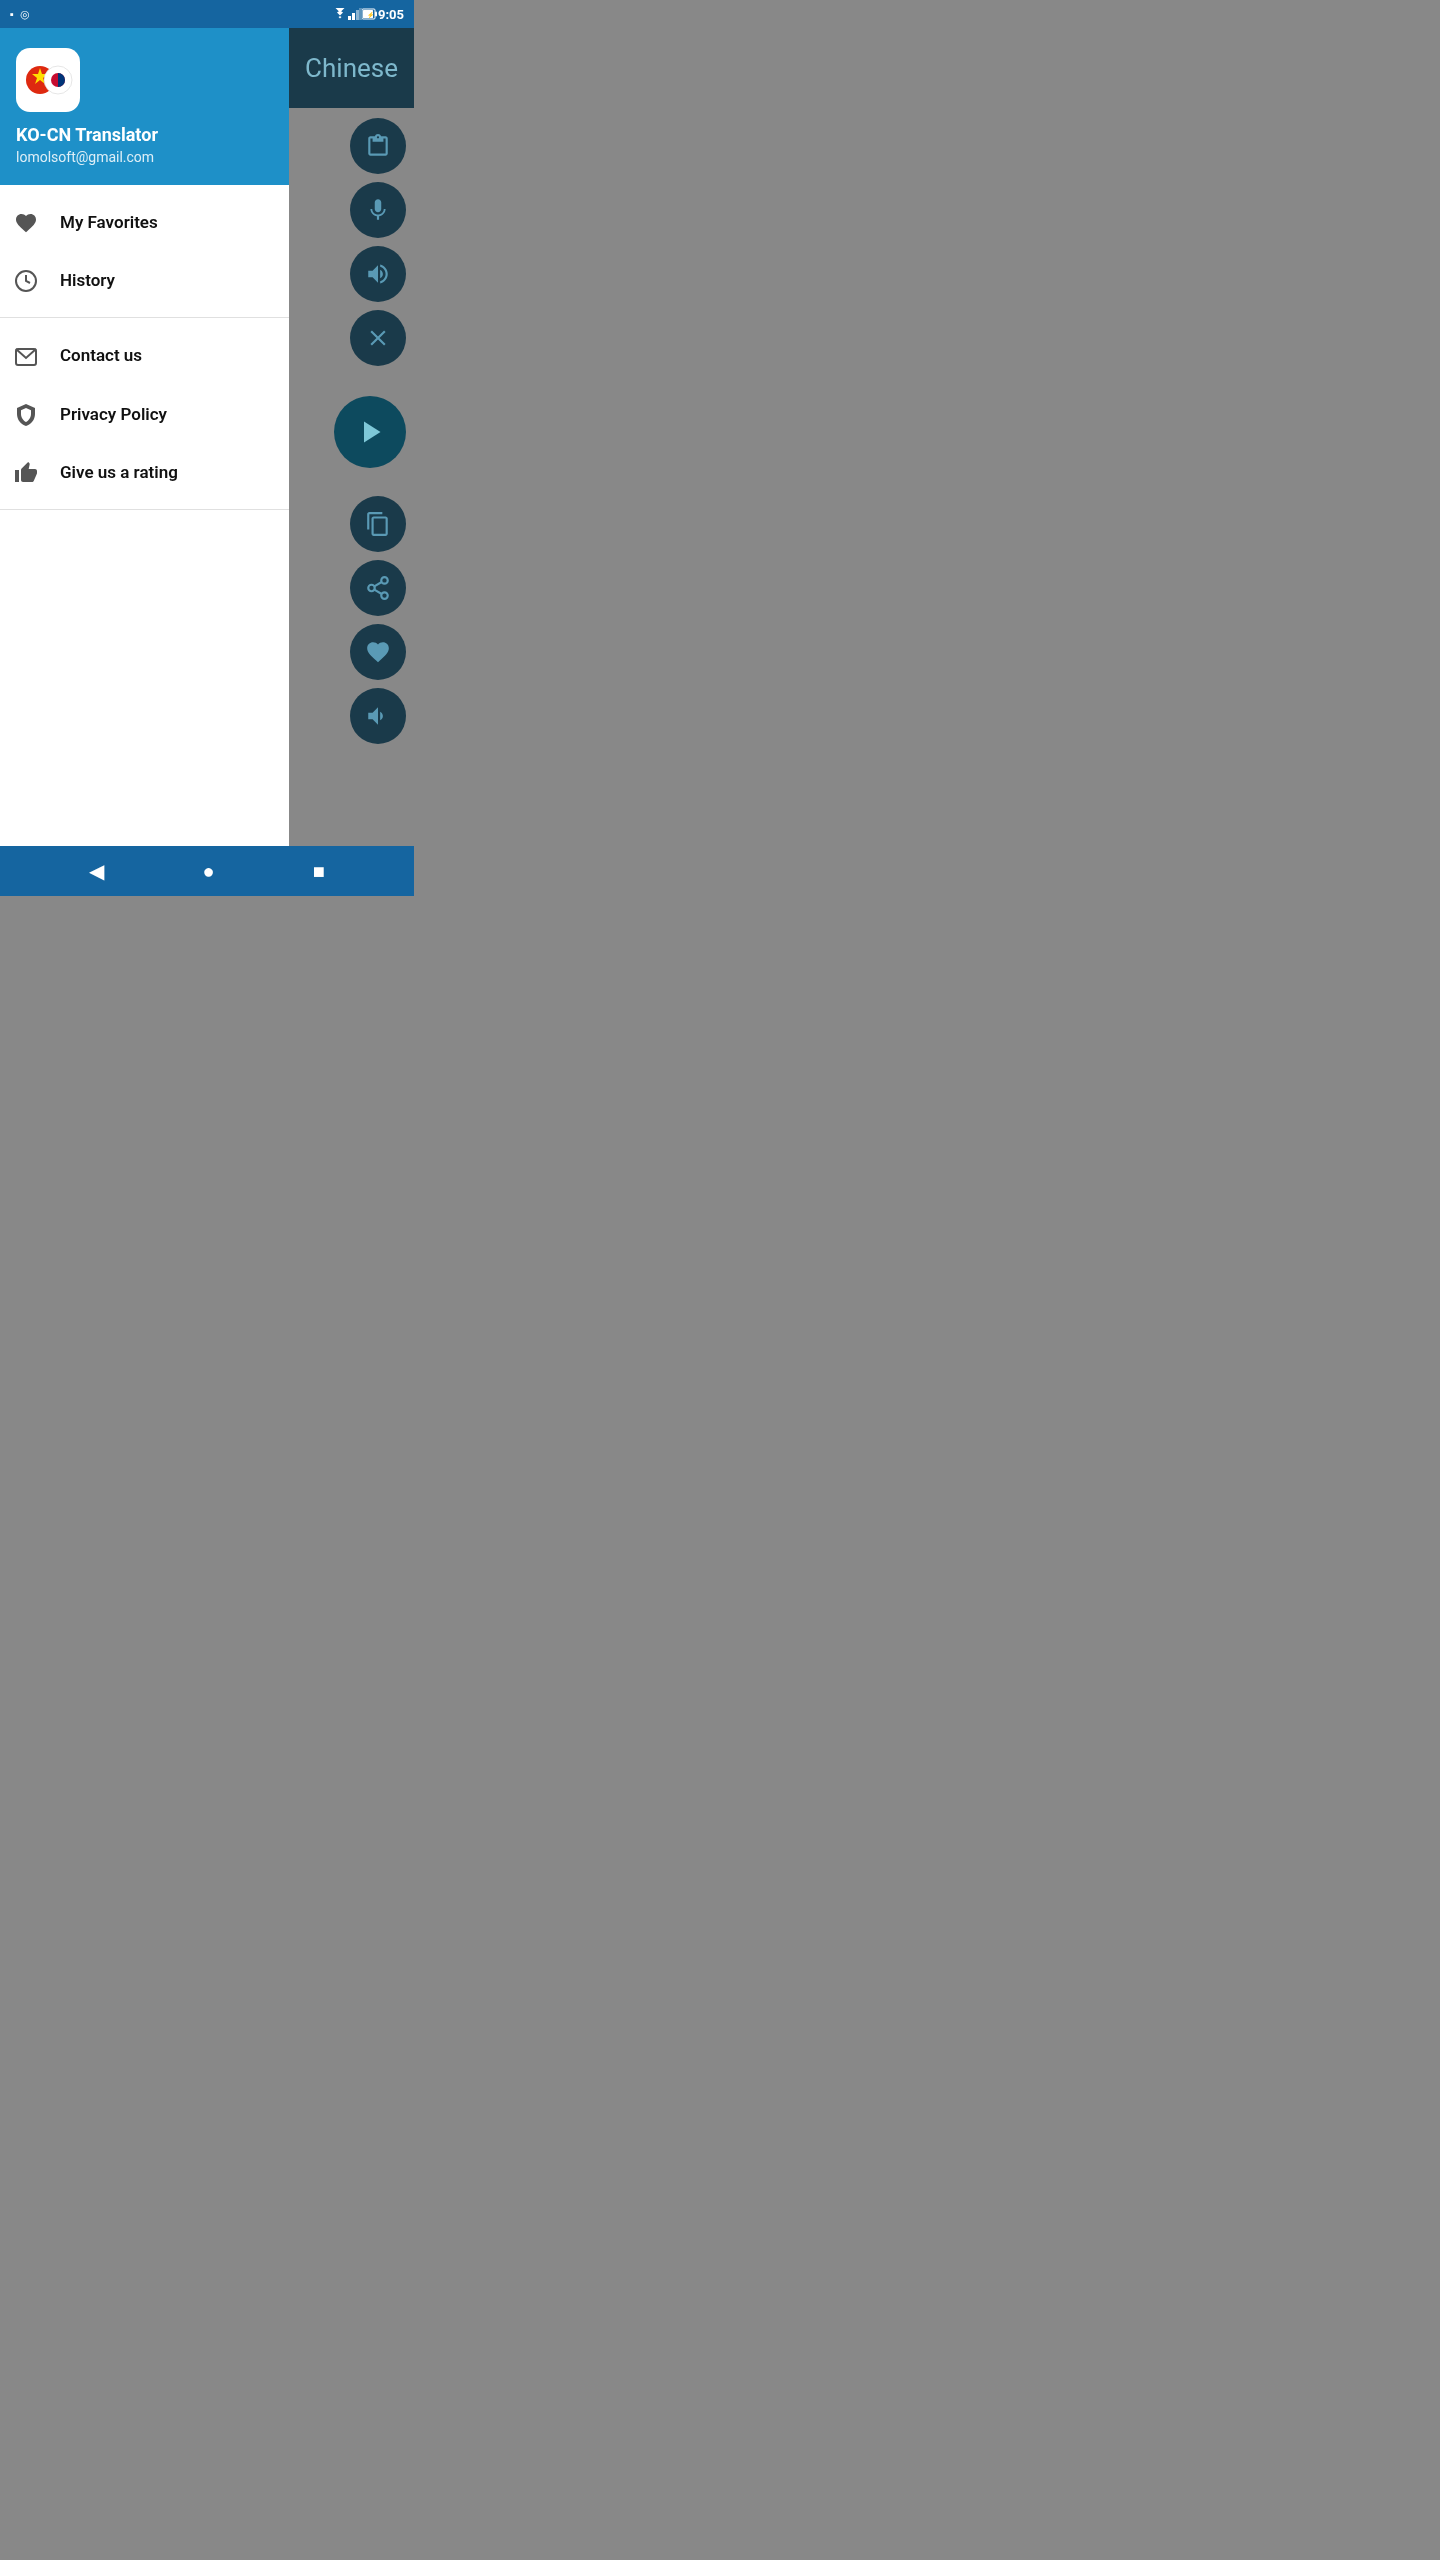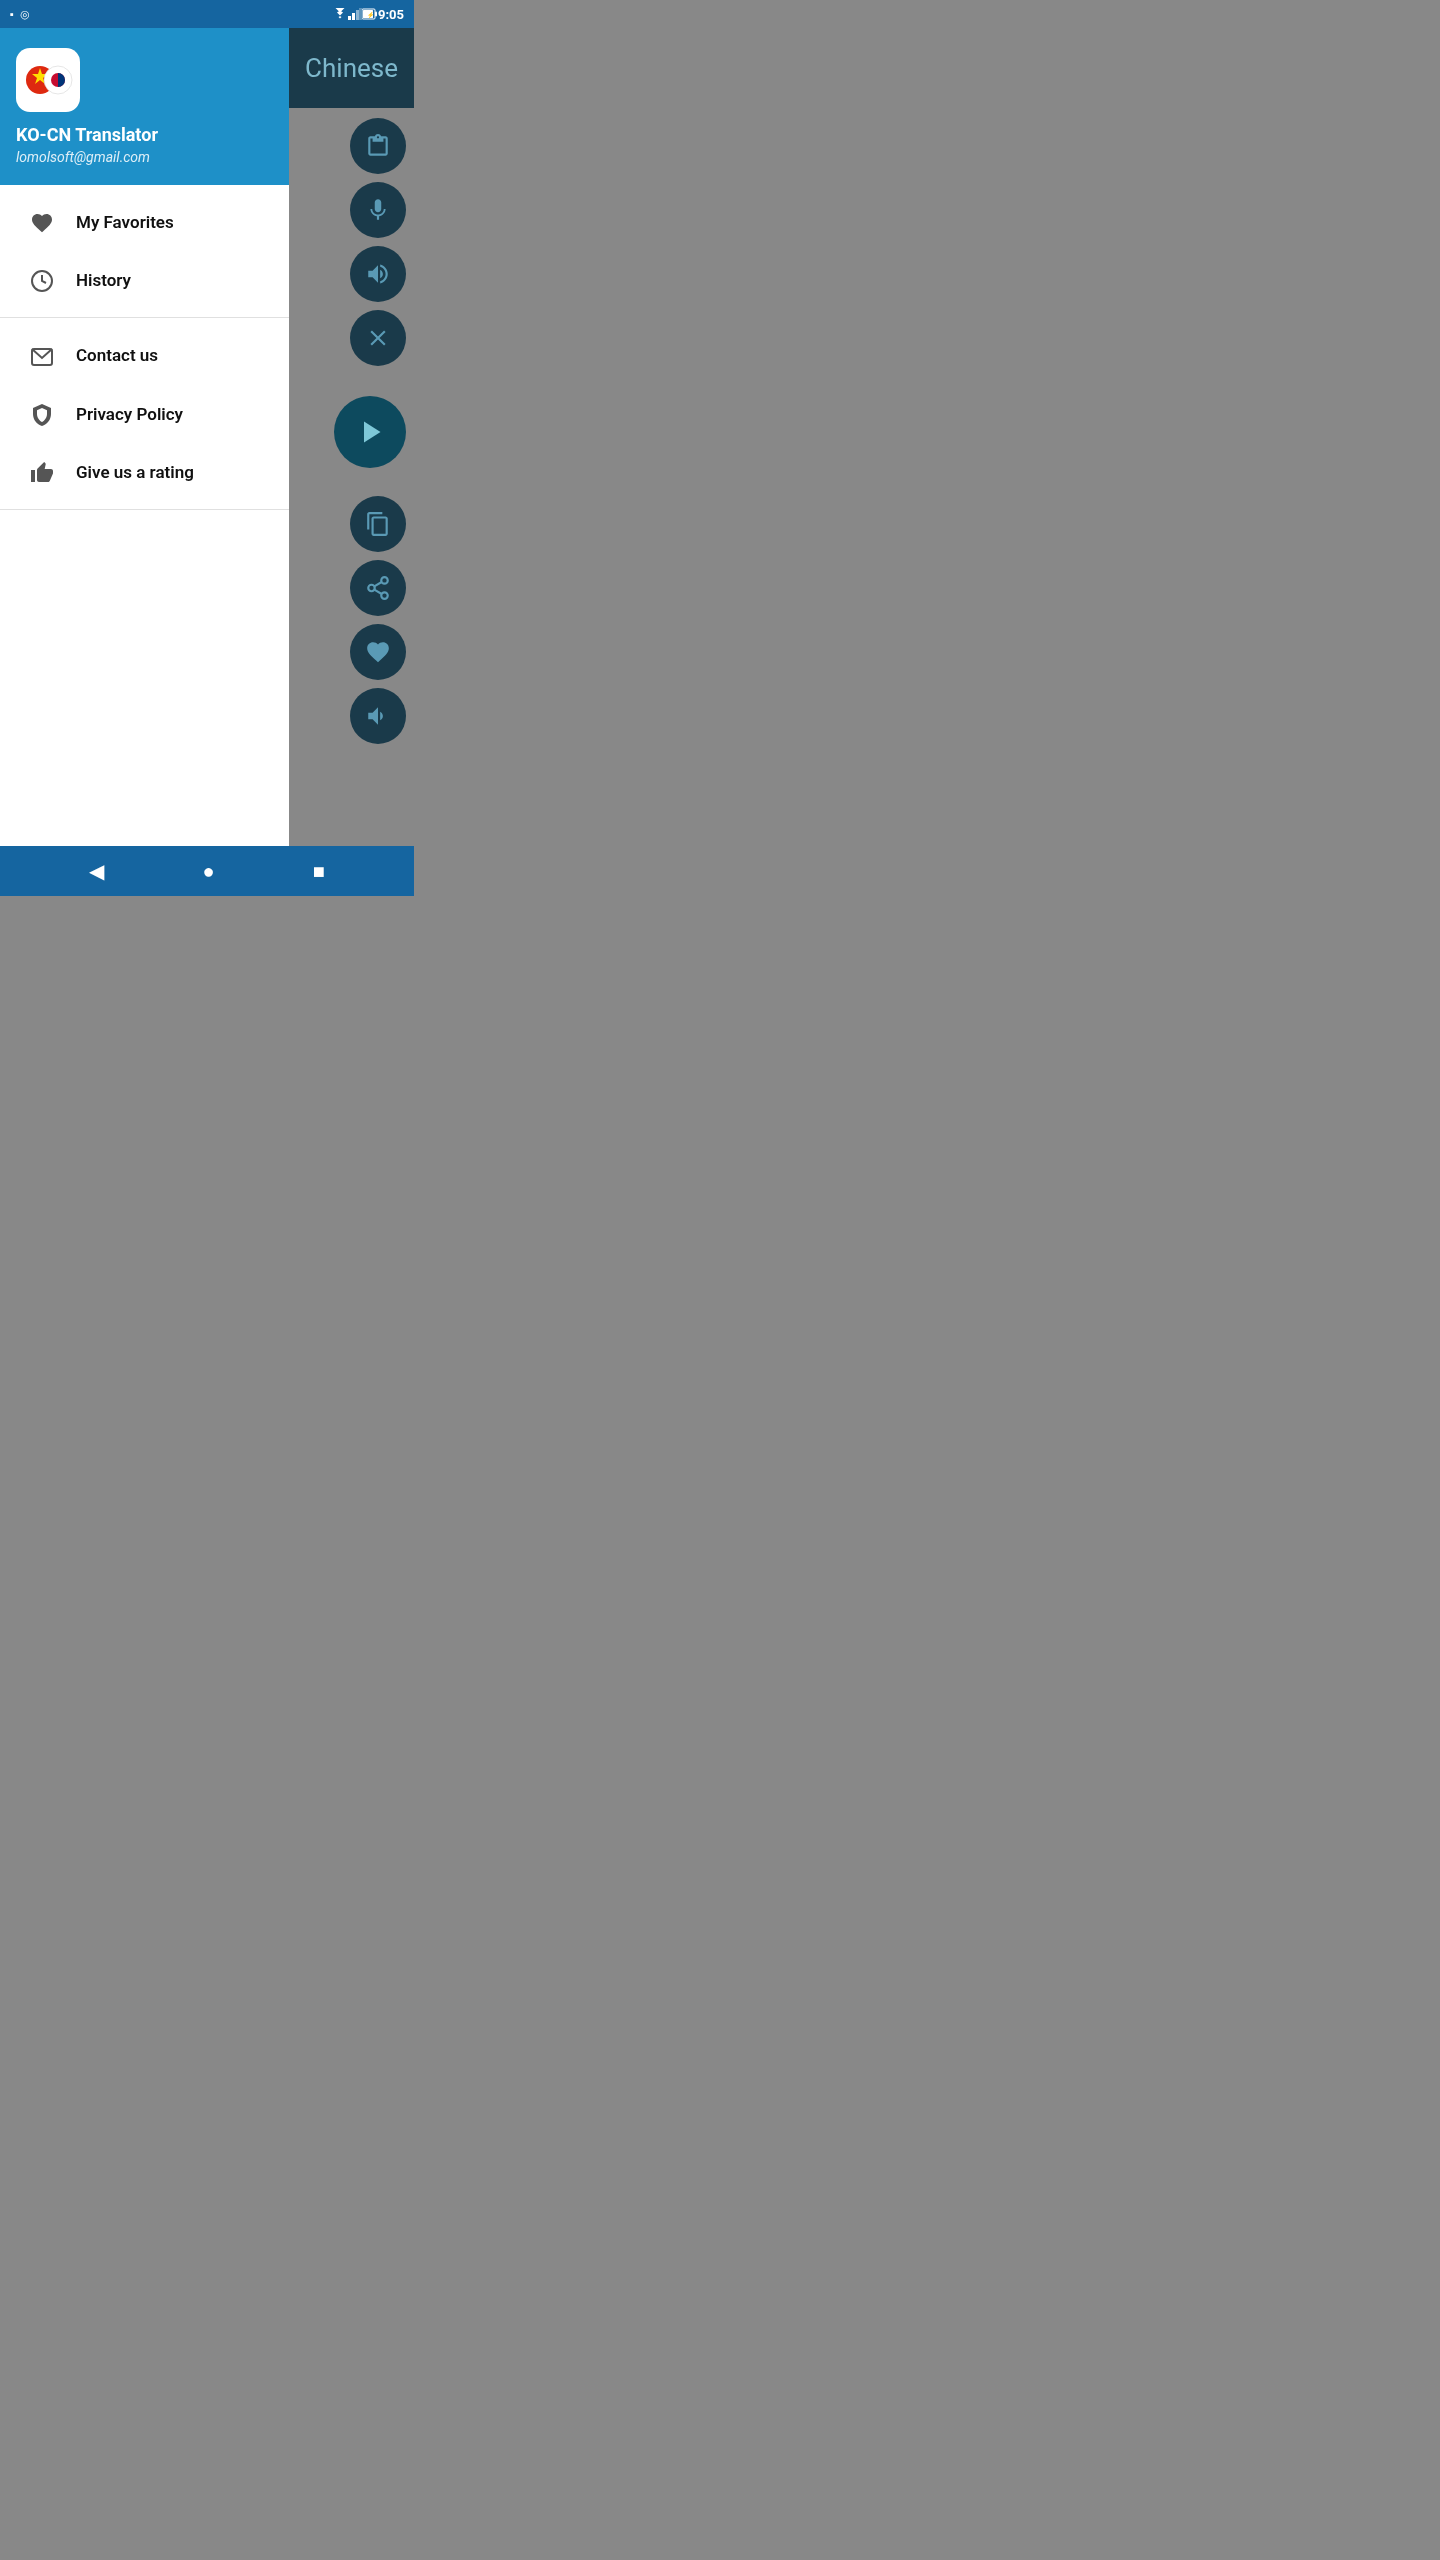--- a/index.html
+++ b/index.html
@@ -97,37 +97,36 @@
     .app-name {
       color: white;
       font-size: 18px;
       font-weight: bold;
       margin-bottom: 4px;
     }
 
     .app-email {
       color: rgba(255,255,255,0.85);
       font-size: 14px;
-      font-style: italic;
     }
 
     .drawer-menu {
       flex: 1;
       background: white;
     }
 
     .menu-section {
       border-bottom: 1px solid #e0e0e0;
       padding: 8px 0;
     }
 
     .menu-item {
       display: flex;
       align-items: center;
-      padding: 16px 28px;
+      padding: 16px 12px;
       cursor: pointer;
       gap: 20px;
     }
 
     .menu-icon {
       color: #666;
       font-size: 22px;
       width: 28px;
       text-align: center;
       flex-shrink: 0;

